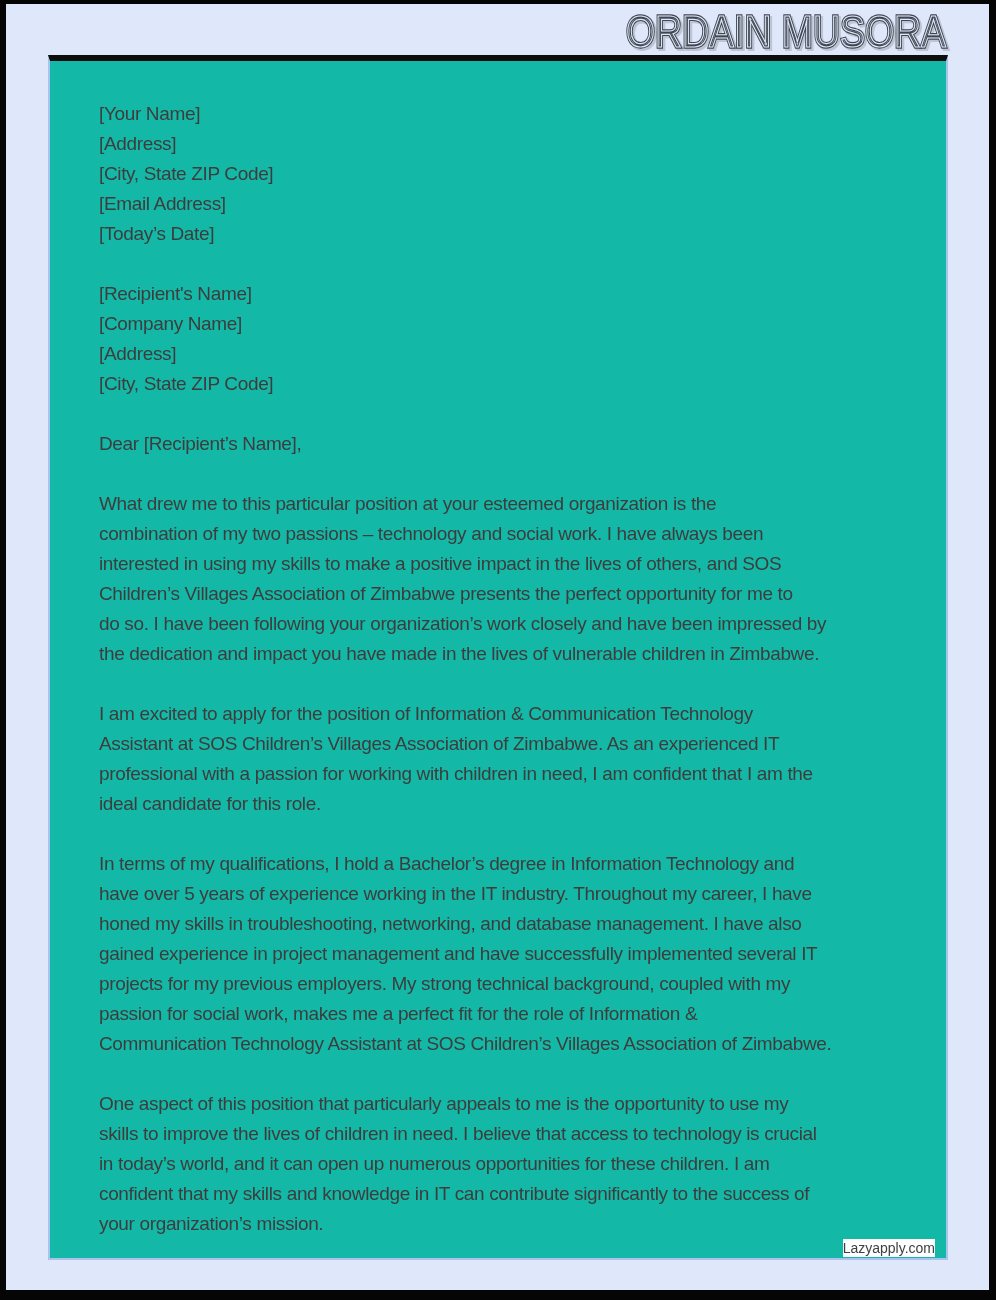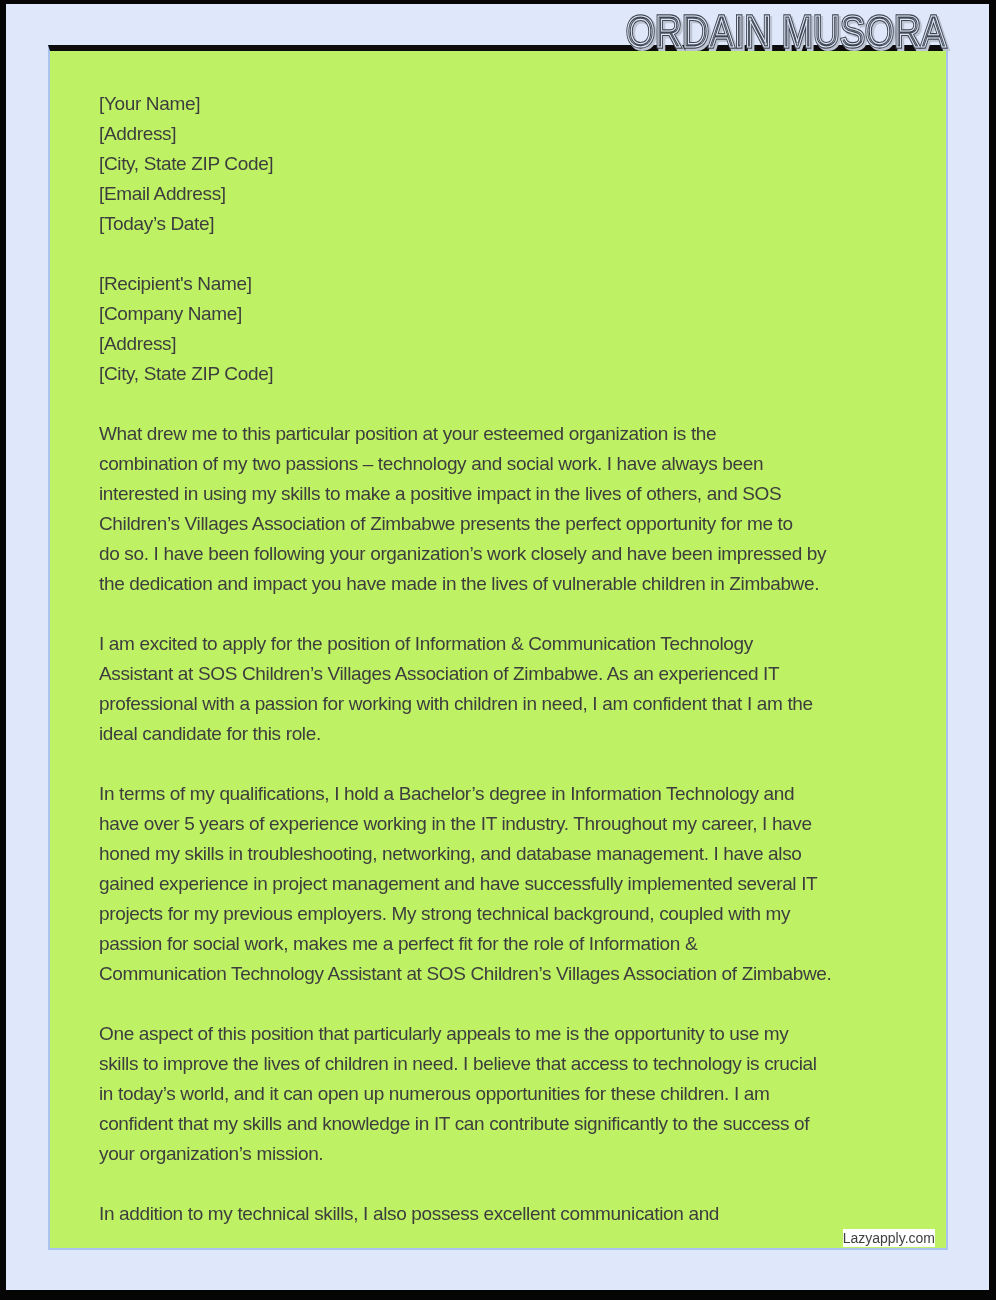--- a/index.html
+++ b/index.html
@@ -32,25 +32,25 @@
   }
   .wordmark-svg text {
     font-family: "Liberation Sans", sans-serif;
     font-size: 44px;
     font-weight: 400;
   }
   
   .page {
     position: absolute;
     left: 48px;
-    top: 45px;
+    top: 55px;
     width: 900px;
     height: 1205px;
     box-sizing: border-box;
-    background: #bef264;
+    background: #14b8a6;
     border: 2px solid #a9c2ee;
     border-top: 6px solid #0d0d0d;
     z-index: 2;
   }
   .page-content {
     padding: 38px 40px 0 49px;
     color: #3d3d3d;
     font-size: 19px;
     line-height: 30px;
     letter-spacing: -0.35px;
@@ -92,20 +92,21 @@
 [Address]
 [City, State ZIP Code]
 [Email Address]
 [Today’s Date]</p>
 
       <p class="block">[Recipient's Name]
 [Company Name]
 [Address]
 [City, State ZIP Code]</p>
 
+      <p class="block">Dear [Recipient’s Name],</p>
 
       <p class="block">What drew me to this particular position at your esteemed organization is the
 combination of my two passions – technology and social work. I have always been
 interested in using my skills to make a positive impact in the lives of others, and SOS
 Children’s Villages Association of Zimbabwe presents the perfect opportunity for me to
 do so. I have been following your organization’s work closely and have been impressed by
 the dedication and impact you have made in the lives of vulnerable children in Zimbabwe.</p>
 
       <p class="block">I am excited to apply for the position of Information &amp; Communication Technology
 Assistant at SOS Children’s Villages Association of Zimbabwe. As an experienced IT
@@ -119,21 +120,20 @@
 projects for my previous employers. My strong technical background, coupled with my
 passion for social work, makes me a perfect fit for the role of Information &amp;
 Communication Technology Assistant at SOS Children’s Villages Association of Zimbabwe.</p>
 
       <p class="block">One aspect of this position that particularly appeals to me is the opportunity to use my
 skills to improve the lives of children in need. I believe that access to technology is crucial
 in today’s world, and it can open up numerous opportunities for these children. I am
 confident that my skills and knowledge in IT can contribute significantly to the success of
 your organization’s mission.</p>
 
-      <p class="block">In addition to my technical skills, I also possess excellent communication and</p>
 
     </div>
 
     <div class="watermark">Lazyapply.com</div>
   </div>
 
   <div class="frame-overlay"></div>
 
 </div>
 

